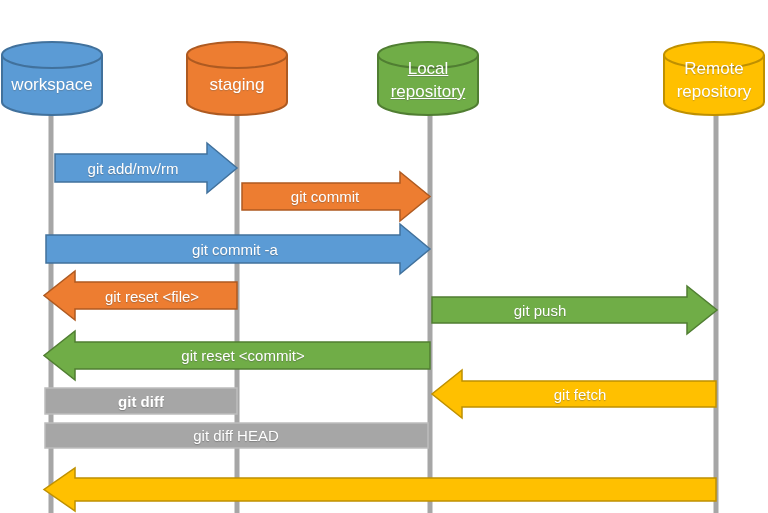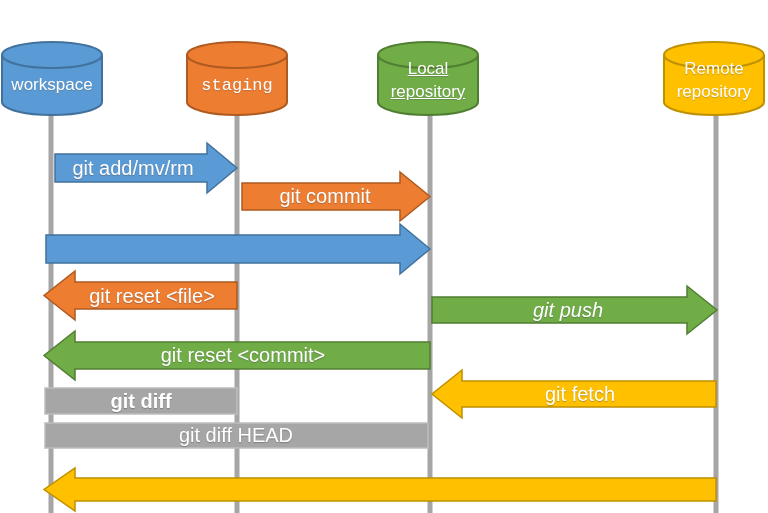--- a/index.html
+++ b/index.html
@@ -8,21 +8,21 @@
     font-family:"Liberation Sans",sans-serif;
   }
   #diagram-svg{position:absolute;left:0;top:0;}
   .lifeline{stroke-width:5;}
   .cyl{stroke-width:2;}
   .arrow{stroke-width:1.5;stroke-linejoin:miter;}
   .cmd-rect{stroke-width:1.5;}
   .label{
     position:absolute;transform:translate(-50%,-50%);
     color:#ffffff;white-space:nowrap;text-align:center;
-    font-size:20px;text-shadow:0 1px 1px rgba(80,80,80,0.45);
+    font-size:15px;text-shadow:0 1px 1px rgba(80,80,80,0.45);
     pointer-events:none;
   }
   .node-label{font-size:17px;text-shadow:0 1px 1px rgba(90,90,90,0.35);}
   .node-label.two-line{white-space:normal;width:112px;line-height:23px;}
 </style>
 </head>
 <body>
 
 <div id="stage">
 
@@ -56,26 +56,27 @@
     <polygon class="arrow" points="237,282 75,282 75,271 44,295.5 75,320 75,309 237,309" style="fill: rgb(237, 125, 49); stroke: rgb(174, 90, 33);"></polygon>
     <polygon class="arrow" points="432,297 687,297 687,286 717,310 687,334 687,323 432,323" style="fill: rgb(112, 173, 71); stroke: rgb(80, 126, 50);"></polygon>
     <polygon class="arrow" points="430,342 75,342 75,331 44,355.5 75,380 75,369 430,369" style="fill: rgb(112, 173, 71); stroke: rgb(80, 126, 50);"></polygon>
     <polygon class="arrow" points="716,381 462,381 462,370 432,394 462,418 462,407 716,407" style="fill: rgb(255, 192, 0); stroke: rgb(191, 144, 0);"></polygon>
     <rect class="cmd-rect" x="45" y="388" width="192" height="26" style="fill: rgb(166, 166, 166); stroke: rgb(189, 189, 189);"></rect>
     <rect class="cmd-rect" x="45" y="423" width="383" height="25" style="fill: rgb(166, 166, 166); stroke: rgb(189, 189, 189);"></rect>
     <polygon class="arrow" points="716,478 75,478 75,468 44,489.5 75,511 75,501 716,501" style="fill: rgb(255, 192, 0); stroke: rgb(191, 144, 0);"></polygon>
   </svg>
 
   <div class="label node-label" style="left:52px;top:85px;">workspace</div>
-  <div class="label node-label" style="left:237px;top:85px;font-family:Liberation Mono, monospace;">staging</div>
+  <div class="label node-label" style="left:237px;top:85px;">staging</div>
   <div class="label node-label two-line" style="left:428px;top:80px;text-decoration:underline;">Local repository</div>
   <div class="label node-label two-line" style="left:714px;top:80px;">Remote repository</div>
 
   <div class="label" style="left:133px;top:168px;">git add/mv/rm</div>
   <div class="label" style="left:325px;top:196px;">git commit</div>
+  <div class="label" style="left:235px;top:249px;">git commit -a</div>
   <div class="label" style="left:152px;top:296px;">git reset &lt;file&gt;</div>
-  <div class="label" style="left:568px;top:310px;font-style:italic;">git push</div>
+  <div class="label" style="left:540px;top:310px;">git push</div>
   <div class="label" style="left:243px;top:355px;">git reset &lt;commit&gt;</div>
   <div class="label" style="left:580px;top:394px;">git fetch</div>
   <div class="label" style="left:141px;top:401px;font-weight:bold;">git diff</div>
   <div class="label" style="left:236px;top:435px;">git diff HEAD</div>
 
 </div>
 
 </body></html>

